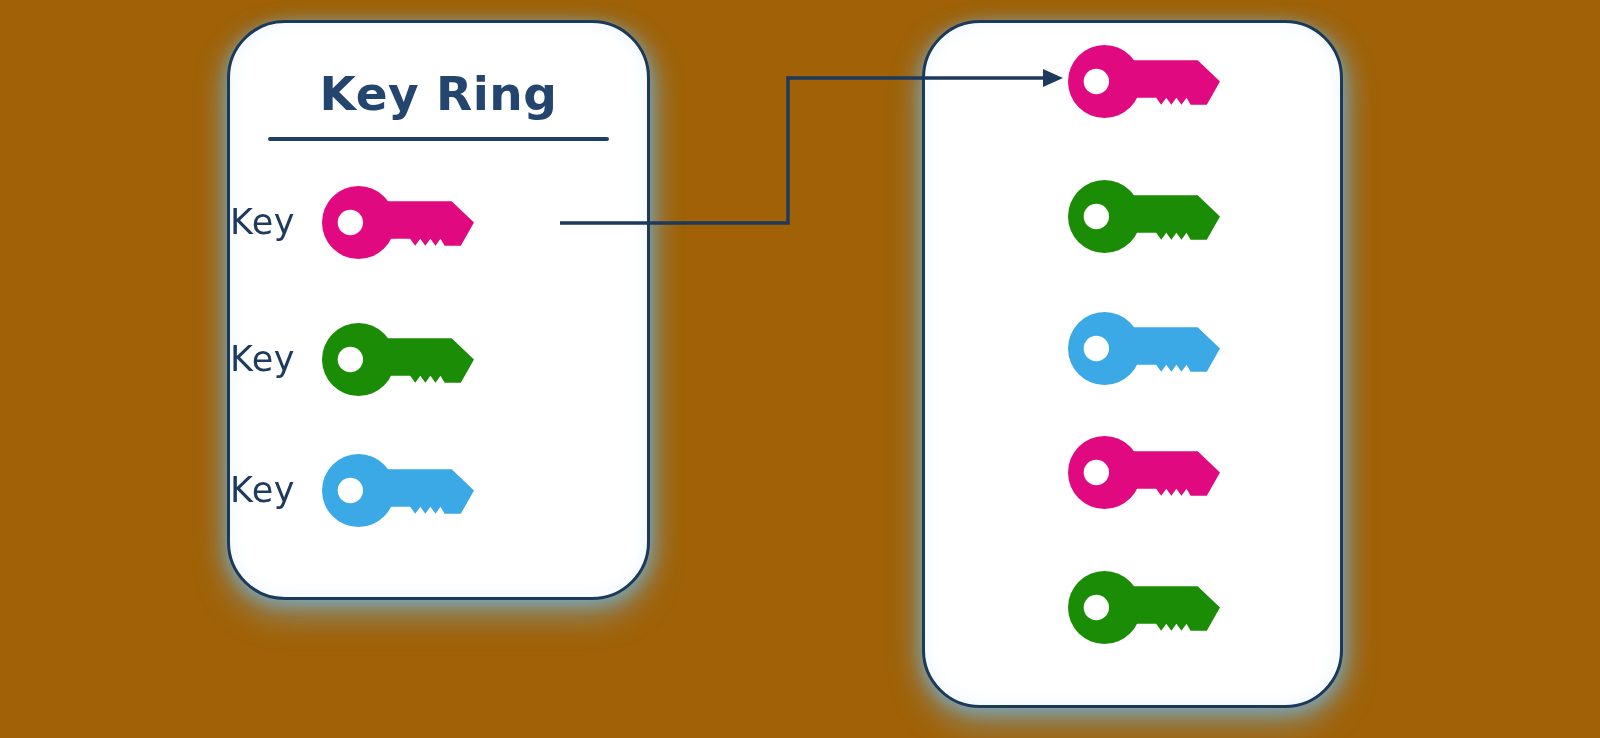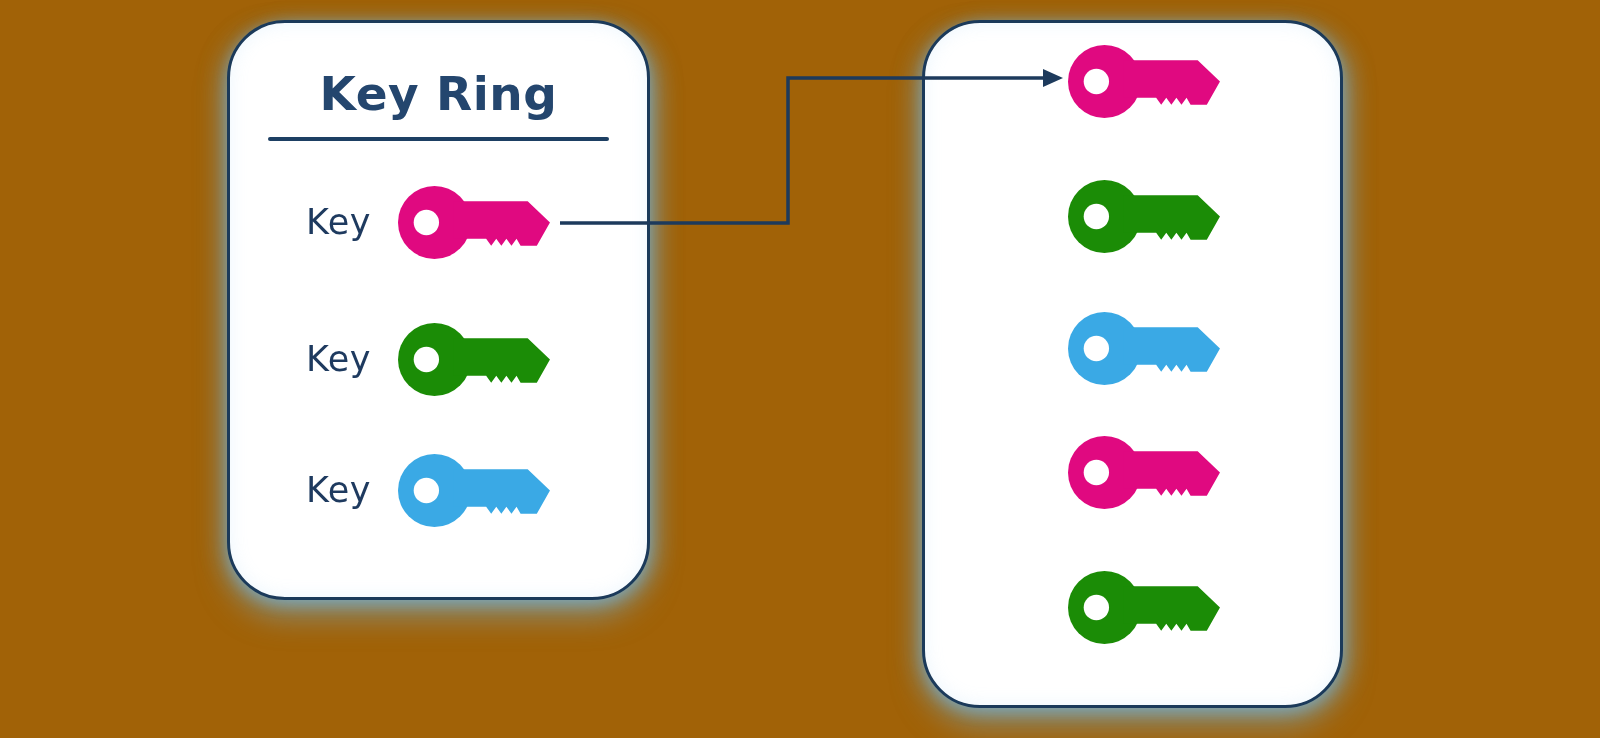--- a/index.html
+++ b/index.html
@@ -46,21 +46,20 @@
     background: #1d3f63;
     border-radius: 2px;
   }
 
   .key-row {
     position: absolute;
     left: 0; right: 0;
     height: 76px;
     display: flex;
     align-items: center;
-    padding-left: 76px;
   }
   .key-row .row-label {
     width: 92px;
     font-size: 35px;
     font-weight: 400;
     color: #1e3a5f;
     letter-spacing: 0.5px;
   }
   .row-1 { top: 161px; }
   .row-2 { top: 298px; }

